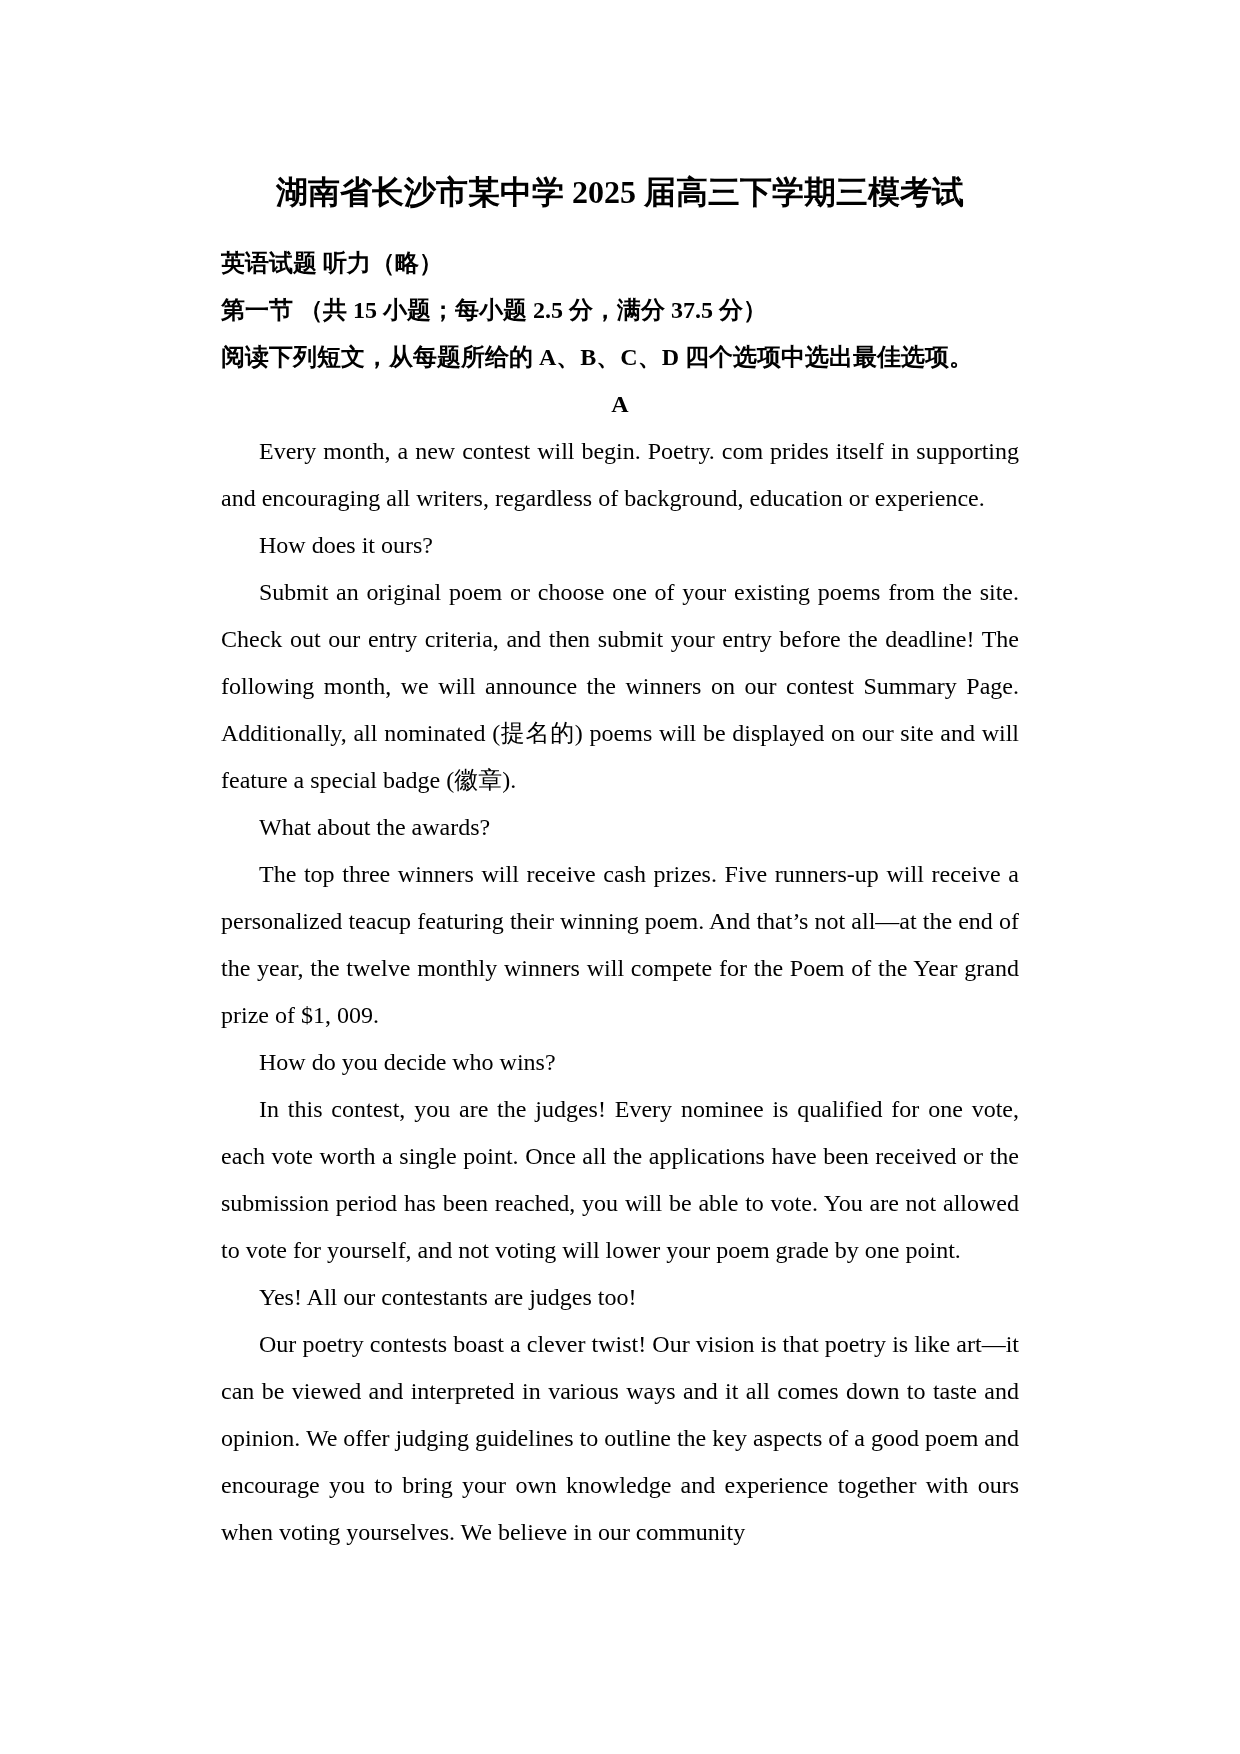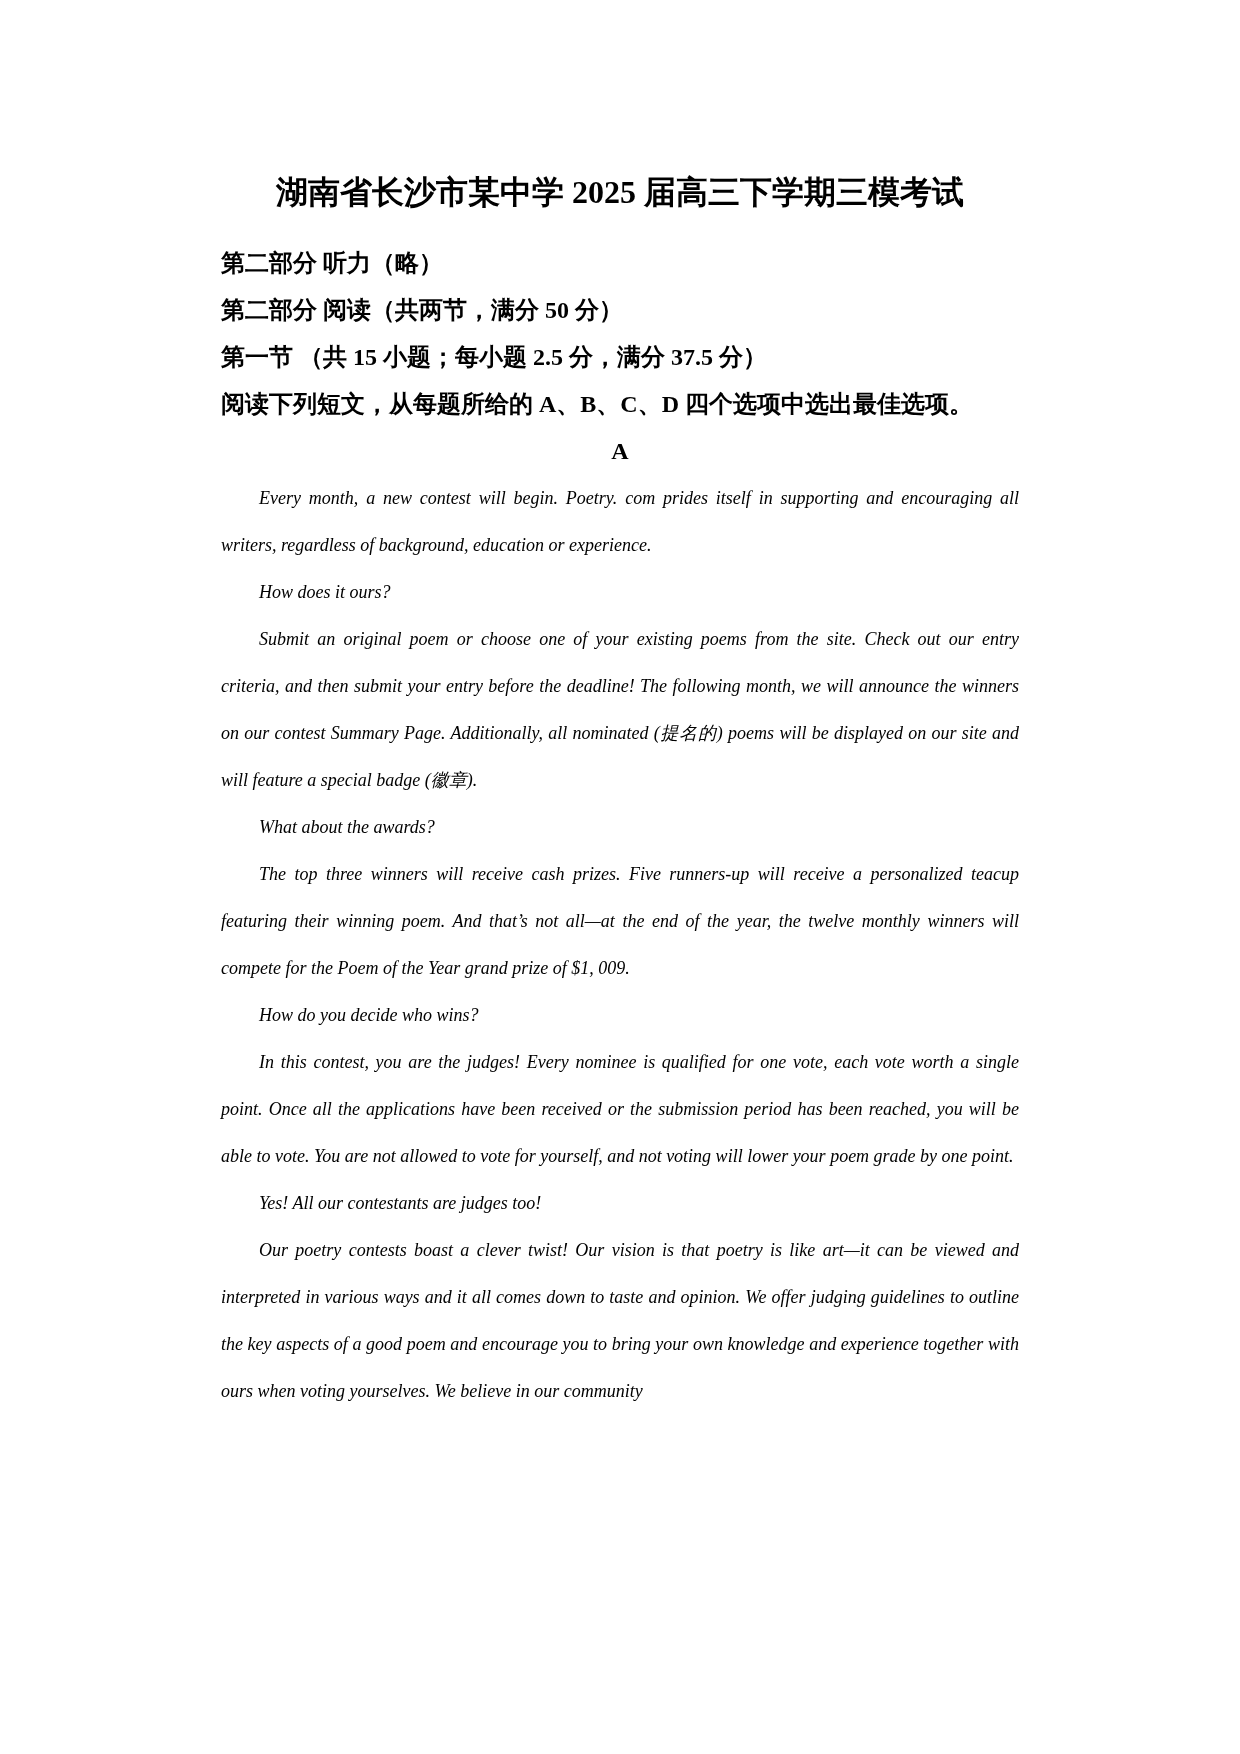--- a/index.html
+++ b/index.html
@@ -38,38 +38,36 @@
     font-weight: bold;
     text-align: left;
   }
   .passage-label {
     font-size: 24px;
     line-height: 47px;
     font-weight: bold;
     text-align: center;
   }
   .passage p {
-    font-size: 18px;
+    font-size: 24px;
     line-height: 47px;
     text-align: justify;
     text-indent: 38px;
-    font-style: italic;
   }
 </style>
 </head>
 <body>
 
 <div class="page">
 
   <h1 class="exam-title">湖南省长沙市某中学 2025 届高三下学期三模考试</h1>
 
 
   <div class="headings">
-    <div class="heading-line">第二部分 听力（略）</div>
-    <div class="heading-line">第二部分 阅读（共两节，满分 50 分）</div>
+    <div class="heading-line">英语试题 听力（略）</div>
     <div class="heading-line">第一节 （共 15 小题；每小题 2.5 分，满分 37.5 分）</div>
     <div class="heading-line">阅读下列短文，从每题所给的 A、B、C、D 四个选项中选出最佳选项。</div>
   </div>
 
   <div class="passage">
     <div class="passage-label">A</div>
 
     <p>Every month, a new contest will begin. Poetry. com prides itself in supporting and encouraging all writers, regardless of background, education or experience.</p>
     <p>How does it ours?</p>
     <p>Submit an original poem or choose one of your existing poems from the site. Check out our entry criteria, and then submit your entry before the deadline! The following month, we will announce the winners on our contest Summary Page. Additionally, all nominated (提名的) poems will be displayed on our site and will feature a special badge (徽章).</p>

